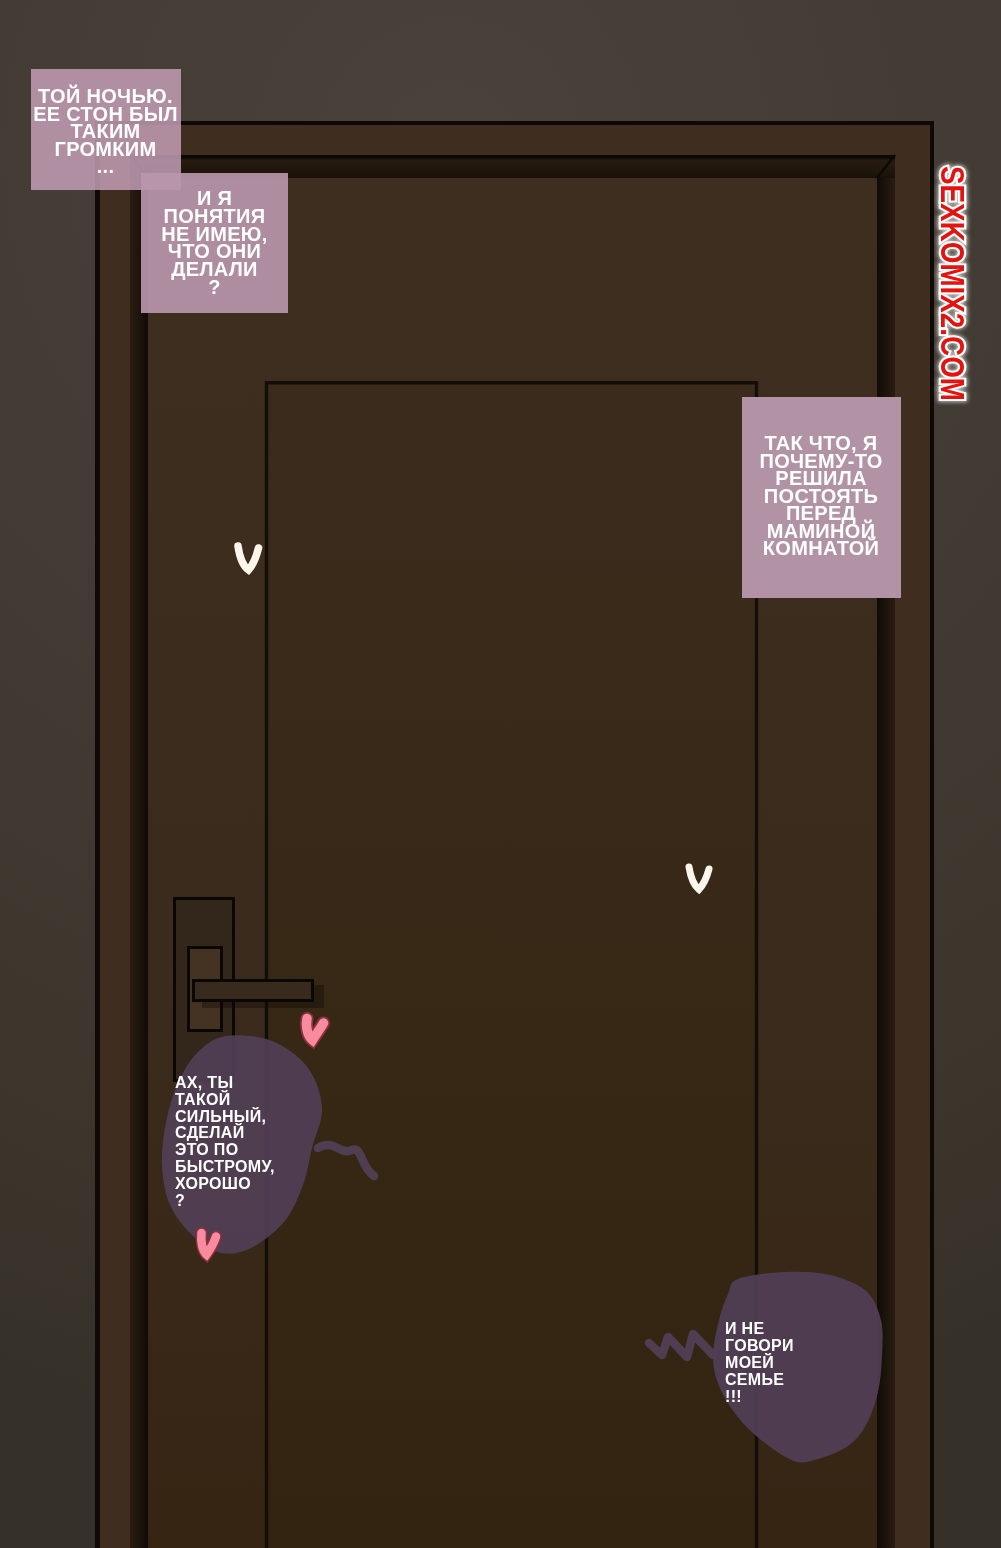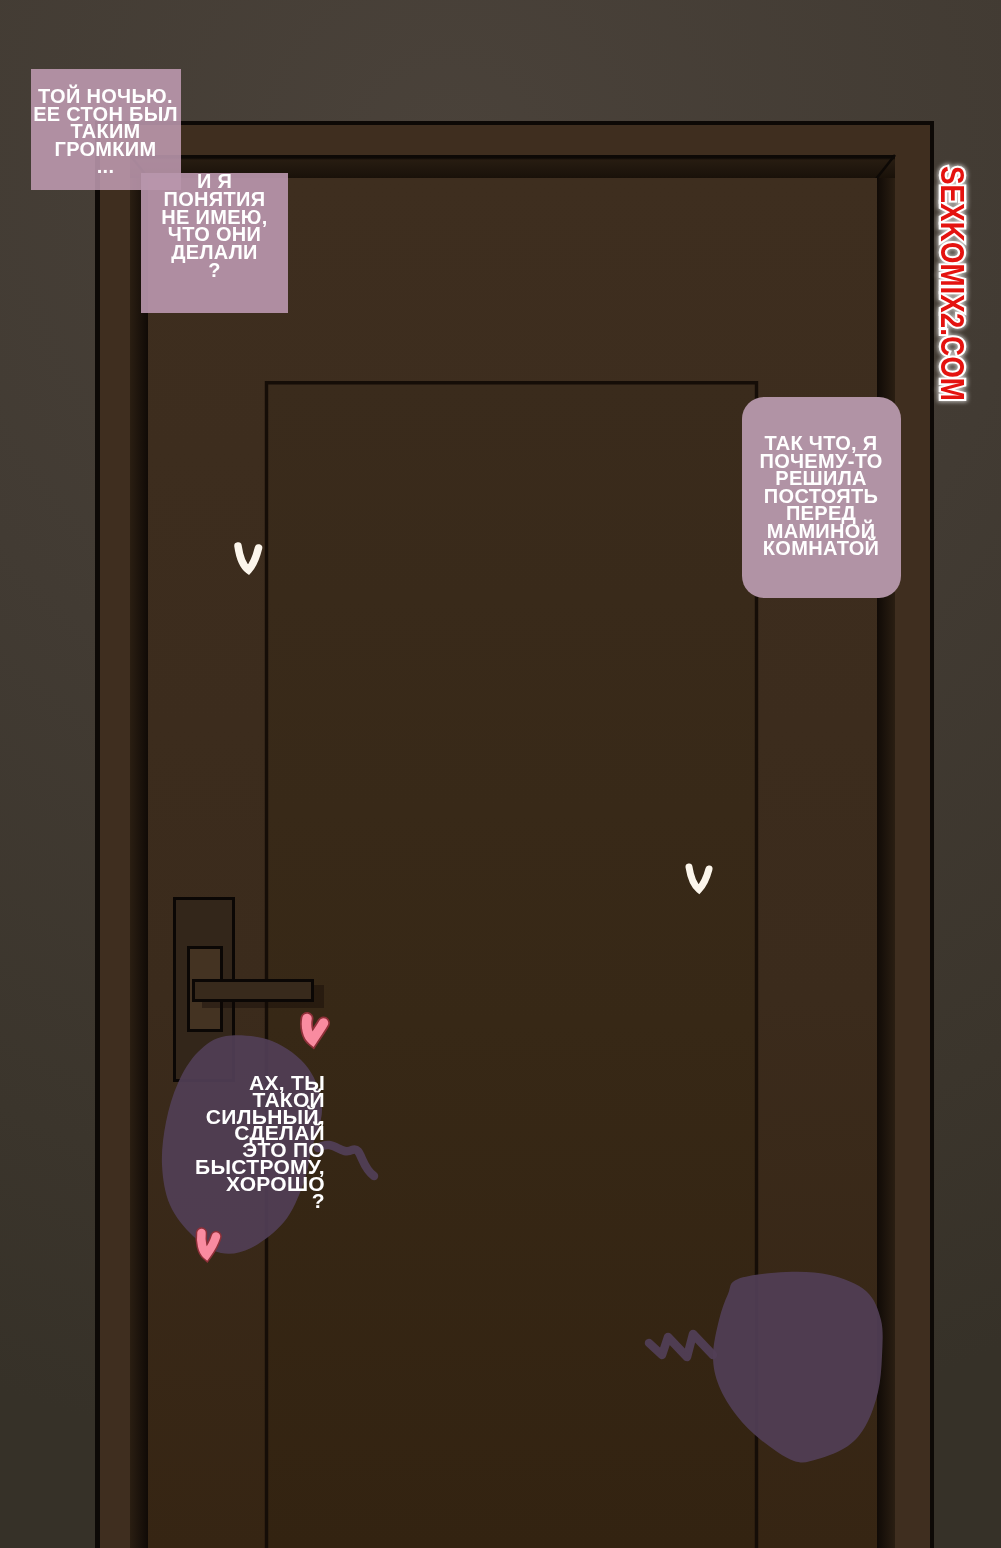--- a/index.html
+++ b/index.html
@@ -2,21 +2,21 @@
 <html><head>
 <meta charset="utf-8">
 <style>
   html,body{margin:0;padding:0;background:#222;}
   .page{position:relative;width:1001px;height:1548px;overflow:hidden;
     font-family:"Liberation Sans",sans-serif;
     background:radial-gradient(ellipse 130% 85% at 45% 10%, #4a423a 0%, #423b33 45%, #3b352c 80%, #363128 100%);}
   .abs{position:absolute;}
   .bubble{position:absolute;background:rgba(195,158,181,0.85);color:#ffffff;
     font-weight:bold;font-size:20px;line-height:17.5px;text-align:center;letter-spacing:0.3px;}
-  .blobtext{position:absolute;color:#ffffff;font-weight:bold;font-size:21px;line-height:16.8px;text-align:right;letter-spacing:0.3px;}
+  .blobtext{position:absolute;color:#ffffff;font-weight:bold;font-size:16px;line-height:16.8px;text-align:left;letter-spacing:0.3px;}
 </style>
 </head>
 <body>
 <div class="page">
 
   <div class="abs" style="left:95px;top:121px;width:839px;height:1427px;background:#0d0906;"></div>
 
   <div class="abs" style="left:100px;top:125px;width:830px;height:1423px;background:#3f2e1f;"></div>
 
   <div class="abs" style="left:130px;top:155px;width:18px;height:1393px;background:linear-gradient(to right,#2a1e12,#100a06);"></div>
@@ -57,36 +57,37 @@
     <path d="M 178 138 C 194 128 200 146 212 140 C 222 136 220 156 234 166" fill="none" stroke="rgba(81,62,85,0.95)" stroke-width="8.5" stroke-linecap="round" stroke-linejoin="round"></path>
   </svg>
 
   <div class="blobtext" style="left:175px;top:1075px;width:150px;">АХ, ТЫ<br>ТАКОЙ<br>СИЛЬНЫЙ,<br>СДЕЛАЙ<br>ЭТО ПО<br>БЫСТРОМУ,<br>ХОРОШО<br>?</div>
 
   <svg class="abs" style="left:630px;top:1255px;" width="280" height="220">
     <path d="M 108.0 24.0 C 117.7 20.3 140.7 17.7 156.0 17.0 C 171.3 16.3 186.7 16.8 200.0 20.0 C 213.3 23.2 227.5 28.5 236.0 36.0 C 244.5 43.5 248.3 54.2 251.0 65.0 C 253.7 75.8 252.5 89.0 252.0 101.0 C 251.5 113.0 250.7 125.5 248.0 137.0 C 245.3 148.5 241.0 161.0 236.0 170.0 C 231.0 179.0 226.0 185.3 218.0 191.0 C 210.0 196.7 197.0 201.5 188.0 204.0 C 179.0 206.5 173.5 209.2 164.0 206.0 C 154.5 202.8 140.5 192.5 131.0 185.0 C 121.5 177.5 114.0 170.0 107.0 161.0 C 100.0 152.0 93.0 141.0 89.0 131.0 C 85.0 121.0 83.0 112.0 83.0 101.0 C 83.0 90.0 86.5 75.3 89.0 65.0 C 91.5 54.7 94.8 45.8 98.0 39.0 C 101.2 32.2 98.3 27.7 108.0 24.0 Z" fill="rgba(81,62,85,0.93)"></path>
     <path d="M 83 100 L 63 79 L 57 102 L 38 82 L 32 100 L 19 88" fill="none" stroke="rgba(81,62,85,0.95)" stroke-width="8.5" stroke-linecap="round" stroke-linejoin="round"></path>
   </svg>
 
+  <div class="blobtext" style="left:725px;top:1320px;width:150px;line-height:17px;">И НЕ<br>ГОВОРИ<br>МОЕЙ<br>СЕМЬЕ<br>!!!</div>
 
   <svg class="abs" style="left:290px;top:1002px;" width="50" height="56">
     <path d="M 17 16.5 C 15.5 25 17.5 34 22.5 38 C 26.5 32 31 25.5 33.5 21" fill="none" stroke="#8e3039" stroke-width="13" stroke-linecap="round"></path>
     <path d="M 17 16.5 C 15.5 25 17.5 34 22.5 38 C 26.5 32 31 25.5 33.5 21" fill="none" stroke="#f98ba0" stroke-width="9.5" stroke-linecap="round"></path>
   </svg>
 
   <svg class="abs" style="left:188px;top:1220px;" width="44" height="48">
     <path d="M 13.5 13 C 12.5 22 14.5 31 18.5 34.5 C 22.5 29 26.5 21.5 28 16.5" fill="none" stroke="#8e3039" stroke-width="11.5" stroke-linecap="round"></path>
     <path d="M 13.5 13 C 12.5 22 14.5 31 18.5 34.5 C 22.5 29 26.5 21.5 28 16.5" fill="none" stroke="#f98ba0" stroke-width="8.5" stroke-linecap="round"></path>
   </svg>
 
   <div class="bubble" style="left:30.5px;top:69px;width:150px;height:120.5px;padding-top:19px;box-sizing:border-box;">ТОЙ НОЧЬЮ.<br>ЕЕ СТОН БЫЛ<br>ТАКИМ<br>ГРОМКИМ<br>...</div>
 
-  <div class="bubble" style="left:141px;top:173px;width:147px;height:140px;padding-top:0;box-sizing:border-box;line-height:17.8px;background:rgba(185,150,172,0.92);">И Я<br>ПОНЯТИЯ<br>НЕ ИМЕЮ,<br>ЧТО ОНИ<br>ДЕЛАЛИ<br>?</div>
+  <div class="bubble" style="left:141px;top:173px;width:147px;height:140px;padding-top:17px;box-sizing:border-box;line-height:17.8px;background:rgba(185,150,172,0.92);">И Я<br>ПОНЯТИЯ<br>НЕ ИМЕЮ,<br>ЧТО ОНИ<br>ДЕЛАЛИ<br>?</div>
 
-  <div class="bubble" style="left:741.5px;top:397px;width:159px;height:201px;padding-top:38px;box-sizing:border-box;background:#b193a5;border-radius:22px;">ТАК ЧТО, Я<br>ПОЧЕМУ-ТО<br>РЕШИЛА<br>ПОСТОЯТЬ<br>ПЕРЕД<br>МАМИНОЙ<br>КОМНАТОЙ</div>
+  <div class="bubble" style="left:741.5px;top:397px;width:159px;height:201px;padding-top:38px;box-sizing:border-box;background:#b193a5;">ТАК ЧТО, Я<br>ПОЧЕМУ-ТО<br>РЕШИЛА<br>ПОСТОЯТЬ<br>ПЕРЕД<br>МАМИНОЙ<br>КОМНАТОЙ</div>
 
   <svg class="abs" style="left:915px;top:145px;" width="86" height="290">
     <g transform="translate(26,21) rotate(90)">
       <text x="0" y="0" textLength="235" lengthAdjust="spacingAndGlyphs" font-family="Liberation Sans, sans-serif" font-weight="bold" font-size="34" fill="none" stroke="#ffffff" stroke-width="6.5" opacity="0.7" filter="blur(2px)">SEXKOMIX2.COM</text>
       <text x="0" y="0" textLength="235" lengthAdjust="spacingAndGlyphs" font-family="Liberation Sans, sans-serif" font-weight="bold" font-size="34" fill="#e41310" stroke="#ffffff" stroke-width="4.5" paint-order="stroke">SEXKOMIX2.COM</text>
     </g>
   </svg>
 
 </div>
 

